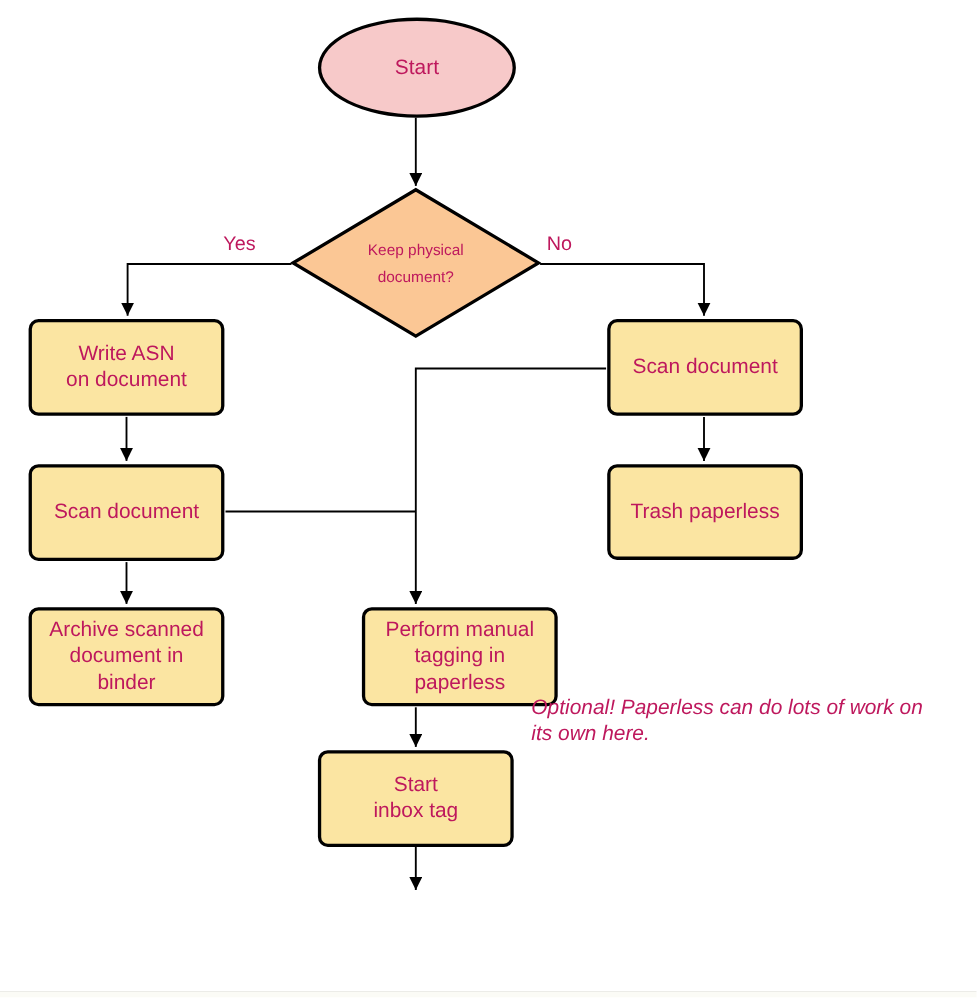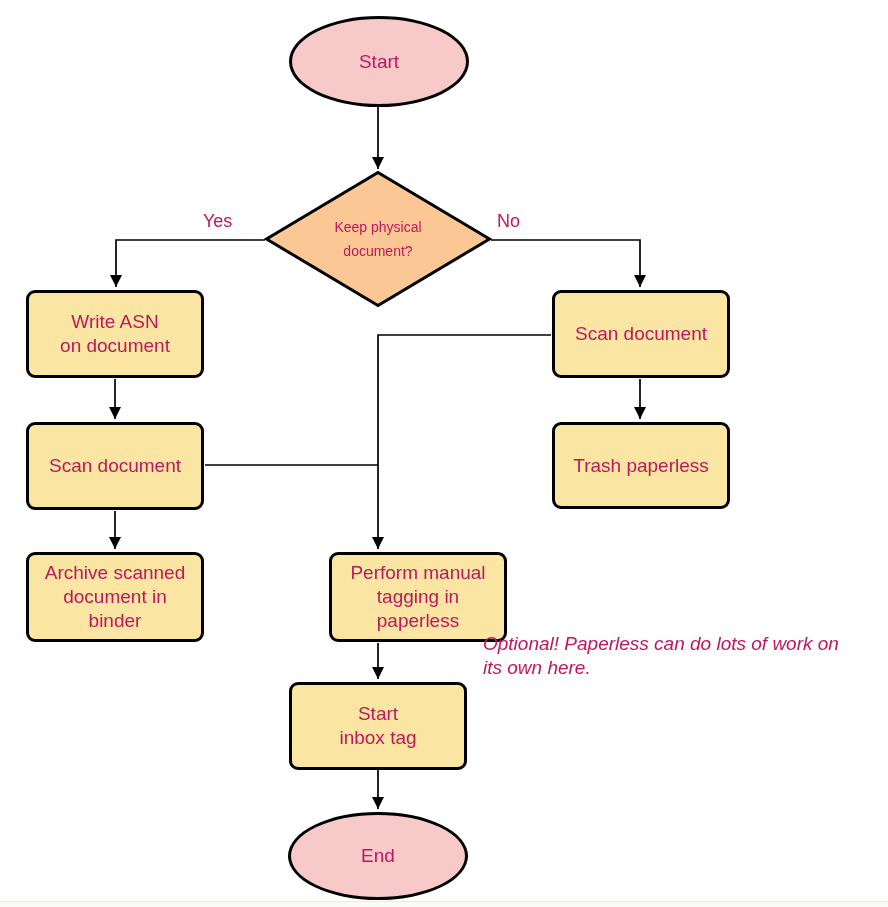--- a/index.html
+++ b/index.html
@@ -106,21 +106,20 @@
 
   <div id="n-trash" class="node process">Trash paperless</div>
 
   <div id="n-tagging" class="node process">Perform manual
 tagging in
 paperless</div>
 
   <div id="n-remove-inbox" class="node process">Start
 inbox tag</div>
 
-  <div id="n-end" class="node terminator">End</div>
 
   <div id="lbl-yes" class="edge-label">Yes</div>
   <div id="lbl-no" class="edge-label">No</div>
 
   <div class="annotation">Optional! Paperless can do lots of work on
 its own here.</div>
 
   <div class="page-edge-line"></div>
   <div class="page-edge-strip"></div>
 

